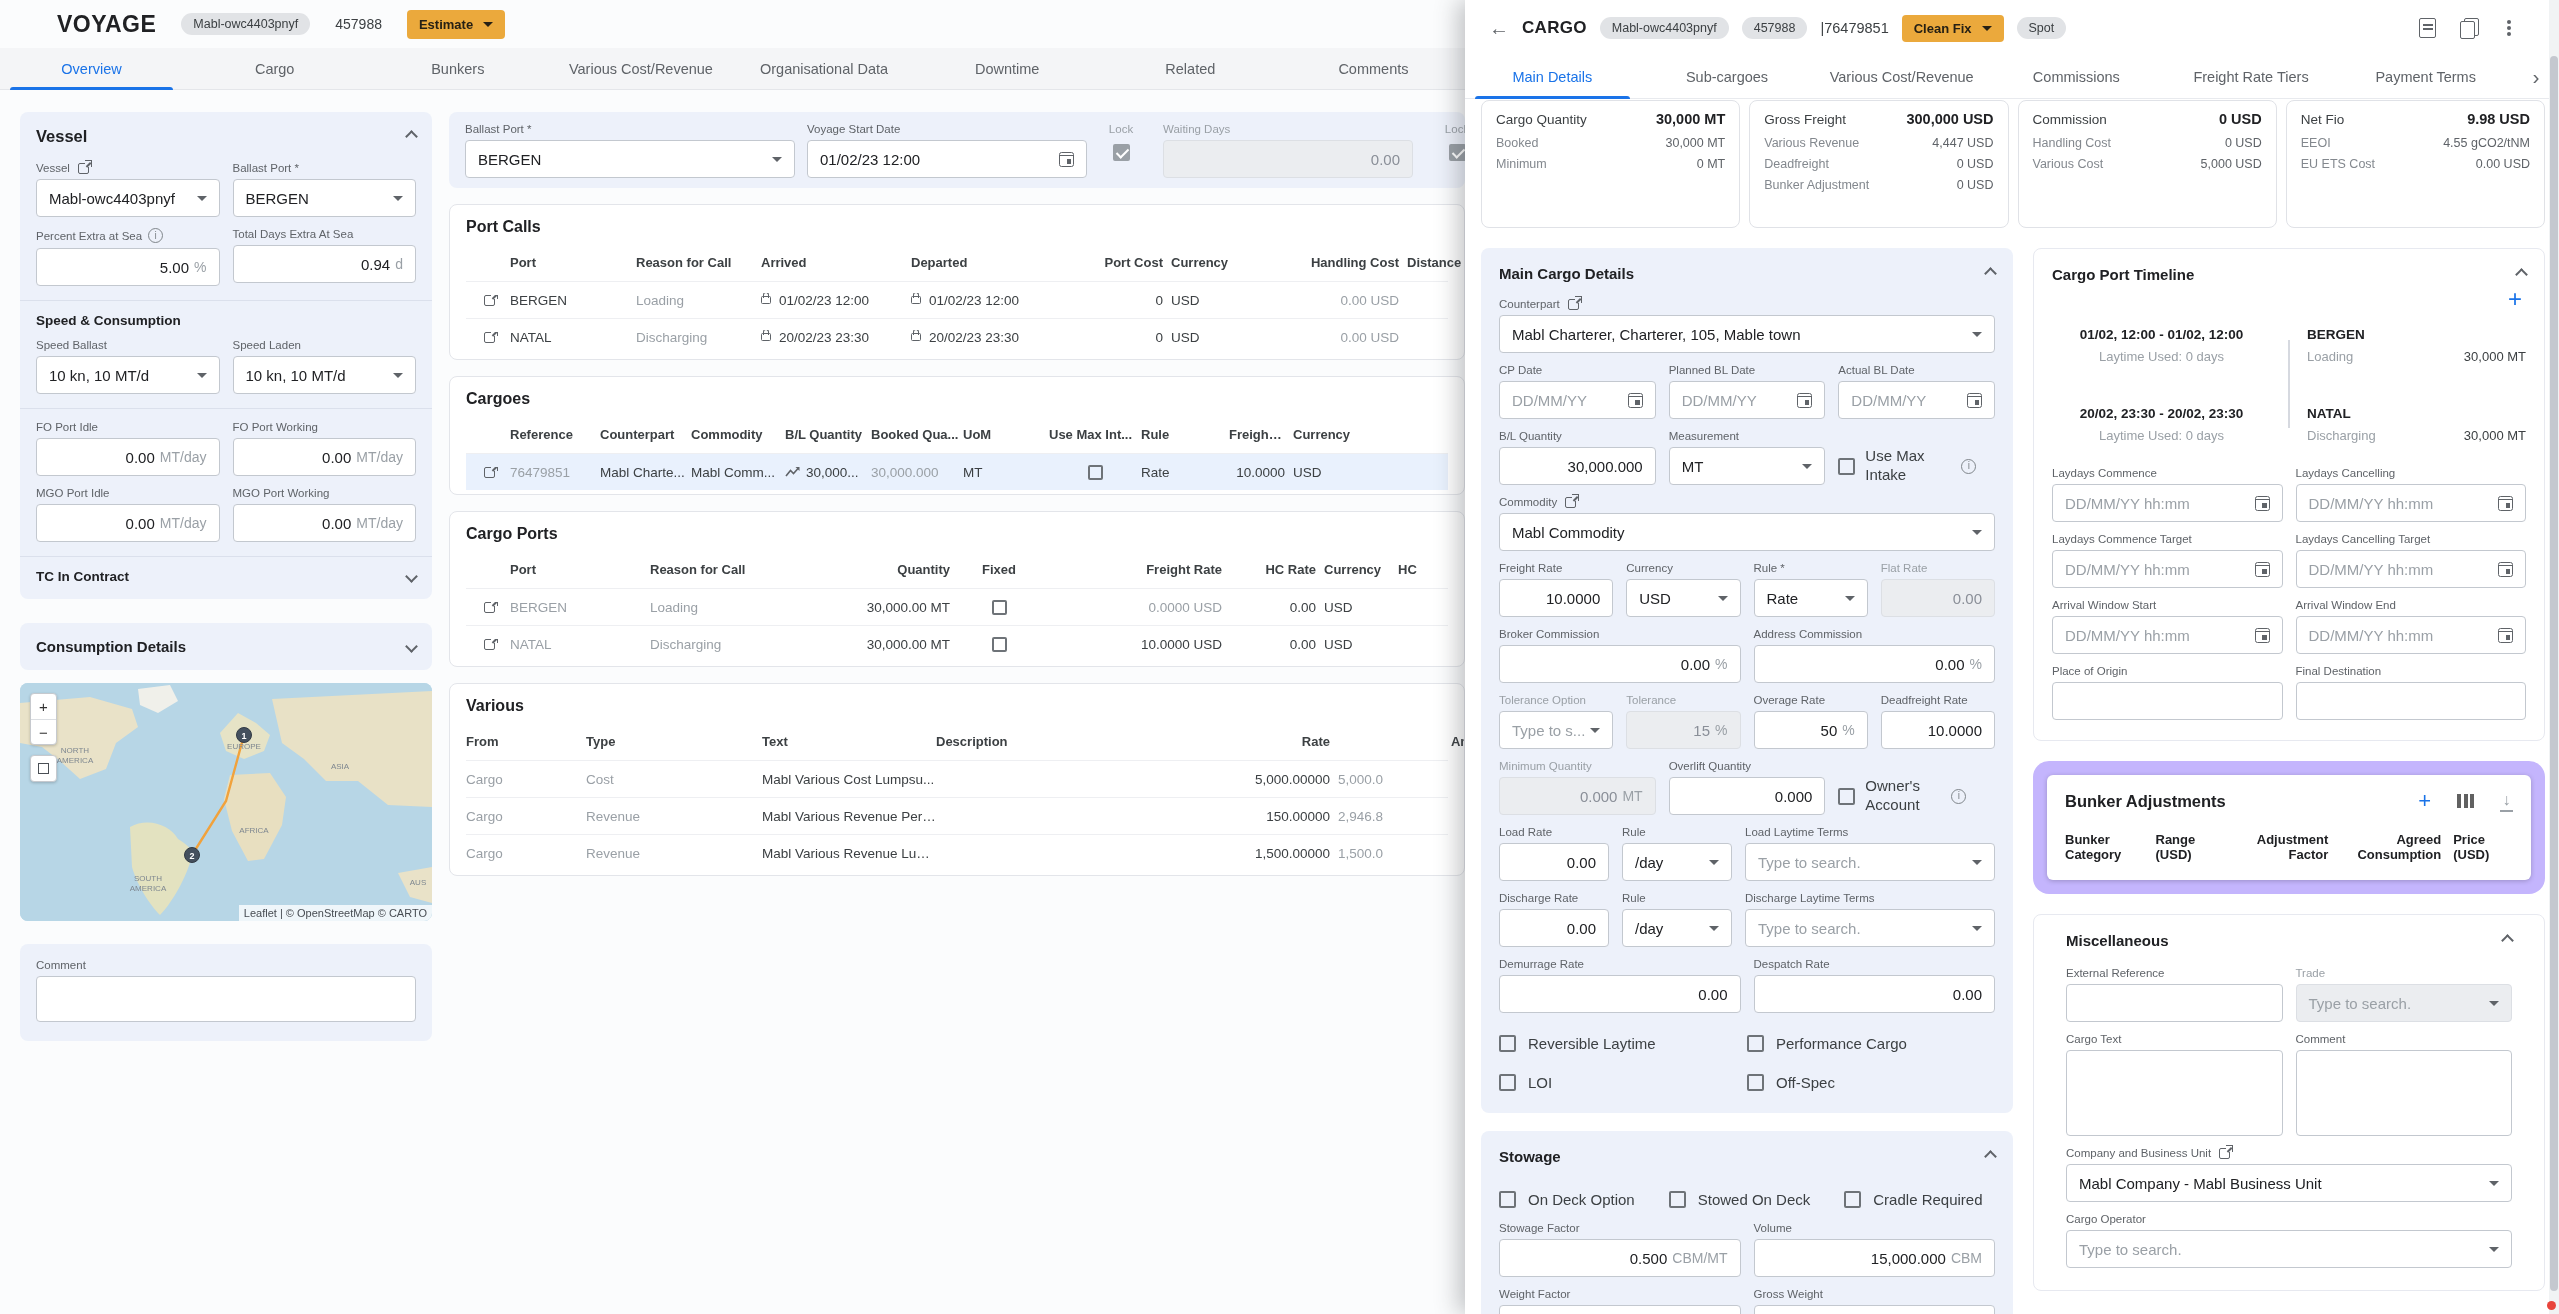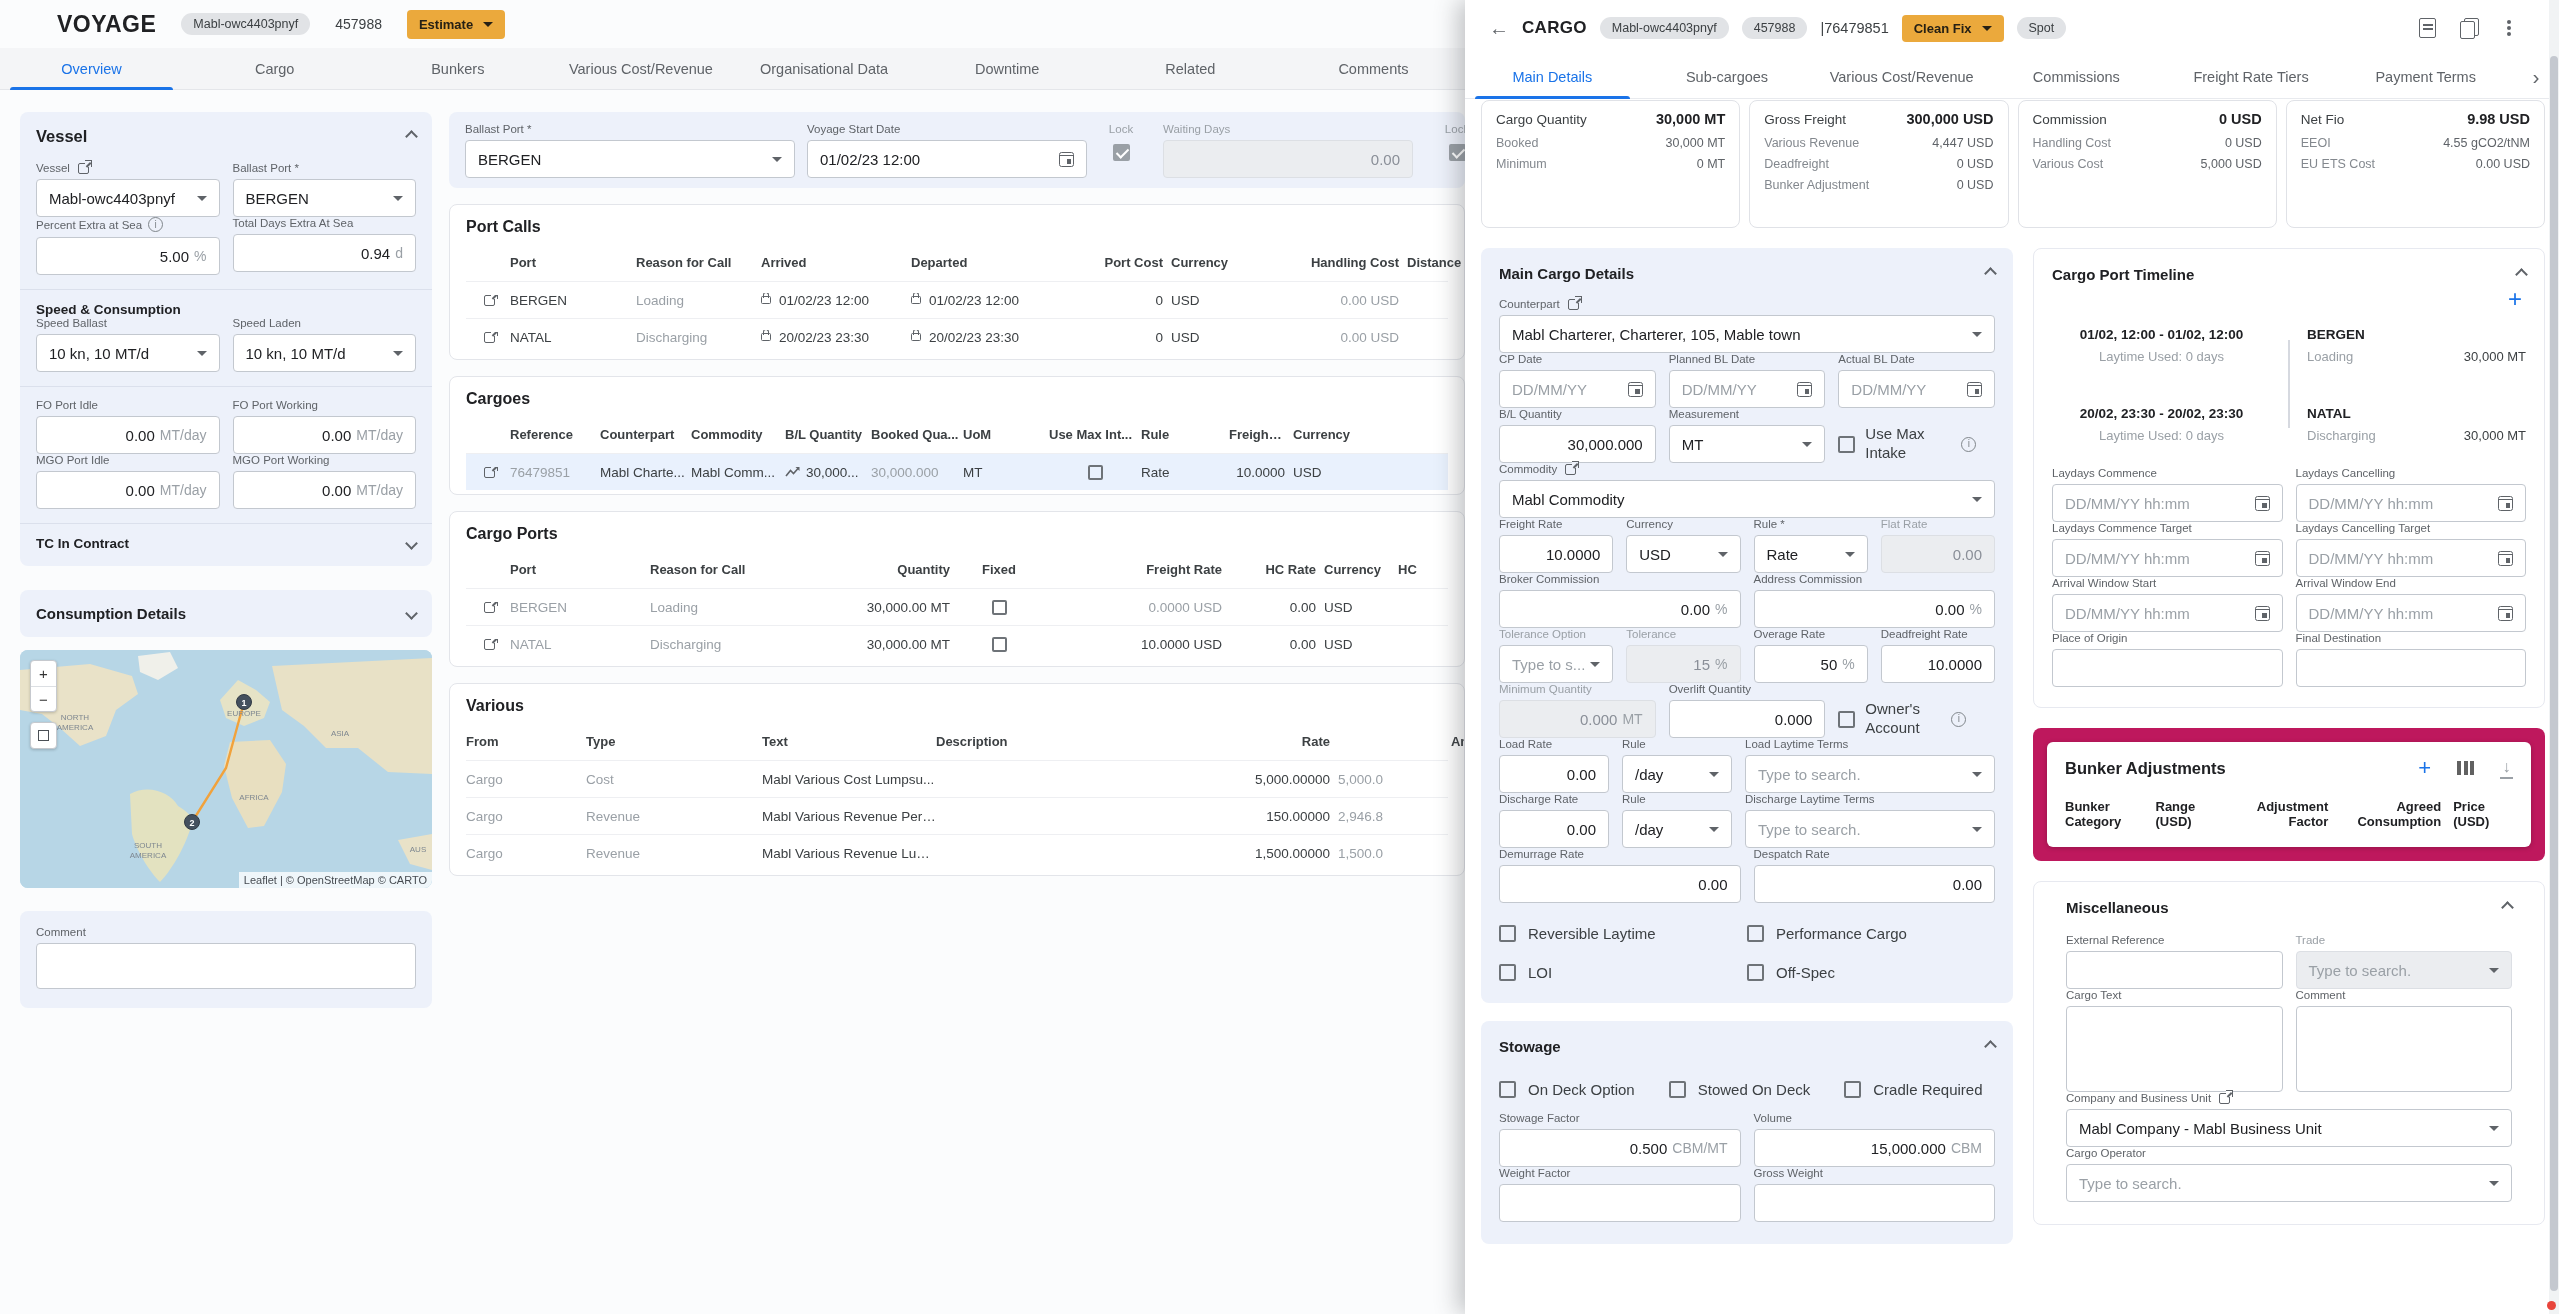--- a/index.html
+++ b/index.html
@@ -10,21 +10,21 @@
 
 .lbl{font-size:11.5px;color:#5f6368;margin-bottom:5px;display:flex;align-items:center;gap:6px;white-space:nowrap}
 .lbl.dis{color:#9aa0a6}
 .inp{height:38px;background:#fff;border:1px solid #c3c8cf;border-radius:4px;display:flex;align-items:center;padding:0 12px;font-size:15px;color:#202124;white-space:nowrap;overflow:hidden}
 .inp.r{justify-content:flex-end}
 .inp.dis{background:#ebedf0;border-color:#dcdfe4;color:#8a8f98}
 .inp .unit{color:#9aa0a6;margin-left:5px;font-size:14px}
 .inp .ph{color:#9aa0a6}
 .area{height:86px;width:100%;background:#fff;border:1px solid #c3c8cf;border-radius:4px;resize:none;font-family:inherit;font-size:14px;padding:8px 10px}
 .f{display:flex;flex-direction:column;min-width:0}
-.frow{display:flex;gap:13px;}
+.frow{display:flex;gap:13px;margin-top:11px}
 .grow{flex:1}
 .caret{width:0;height:0;border-left:5px solid transparent;border-right:5px solid transparent;border-top:5.5px solid #5f6368;flex:none}
 .sel .caret{margin-left:auto}
 .caret.dark{border-top-color:#262014}
 .cb{width:17px;height:17px;border:2px solid #6e7378;border-radius:2px;background:transparent;flex:none}
 .cb.small{width:15px;height:15px}
 .cb.ckd{background:#9aa0a6;border-color:#9aa0a6;position:relative}
 .cb.ckd::after{content:"";position:absolute;left:4px;top:0;width:5px;height:10px;border:solid #fff;border-width:0 2px 2px 0;transform:rotate(45deg)}
 .cbrow{display:flex;align-items:center;gap:12px;font-size:15px;color:#3c4043;white-space:nowrap}
 .chev{width:9px;height:9px;border-right:2px solid #5f6368;border-bottom:2px solid #5f6368;flex:none}
@@ -125,21 +125,21 @@
 .tl-left{text-align:center}
 .tl-range{font-size:13.5px;font-weight:700;color:#202124;white-space:nowrap}
 .tl-lay{font-size:13px;color:#9aa0a6;margin-top:7px}
 .tl-mid{position:relative}
 .dot{width:12px;height:12px;background:#c3c7cf;border-radius:50%;margin:0 auto}
 .tl-mid.line::after{content:"";position:absolute;left:50%;top:13px;height:88px;width:2px;background:#d6d9e0;transform:translateX(-50%)}
 .tl-port{font-size:13.5px;font-weight:700;color:#202124}
 .tl-r2{display:flex;justify-content:space-between;margin-top:7px;font-size:13px}
 .tl-r2 .act{color:#9aa0a6}
 .tl-r2 .qty{color:#3c4043}
-.bunker-wrap{background:#be185d;border-radius:8px;padding:14px;margin-top:20px}
+.bunker-wrap{background:#c4b5fd;border-radius:16px;padding:14px;margin-top:20px}
 .bunker-card{background:#fff;border-radius:6px;box-shadow:0 1px 5px rgba(0,0,0,.22);padding:15px 18px 18px}
 .bk-head{display:flex;align-items:center;gap:26px}
 .bk-title{font-size:16.5px;font-weight:700;margin-right:auto}
 .cols-ic{display:flex;gap:2.5px}
 .cols-ic i{width:4px;height:14px;background:#616161;display:block}
 .dlwrap{display:flex;flex-direction:column;align-items:center;color:#9aa0a6;cursor:pointer}
 .dlwrap .bar{width:13px;height:2px;background:#9aa0a6;margin-top:1px}
 .bk-grid{display:grid;grid-template-columns:1.05fr .9fr 1.25fr 1.35fr .8fr;gap:12px;margin-top:20px;font-size:13px;font-weight:700;color:#202124}
 .bk-grid .ra{padding-right:0}
 .misc-card{background:#fff;border:1px solid #e7e9f0;border-radius:8px;padding:17px 32px 22px;margin-top:20px}

